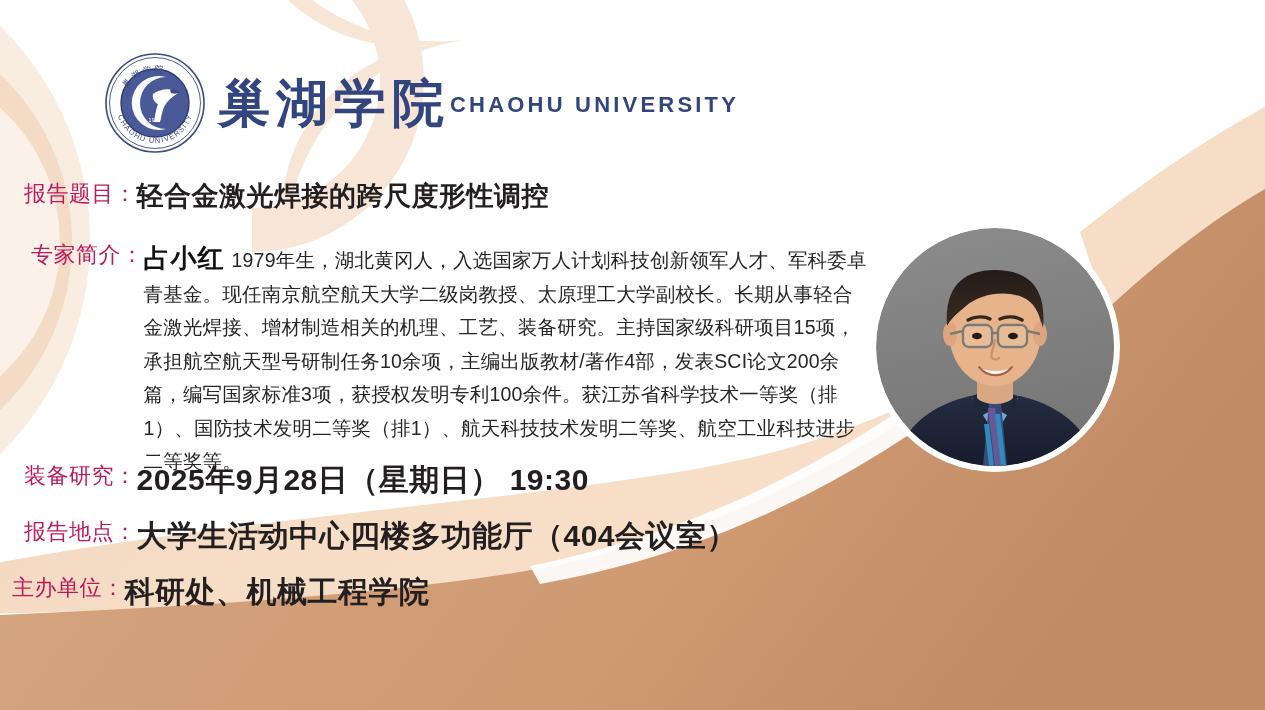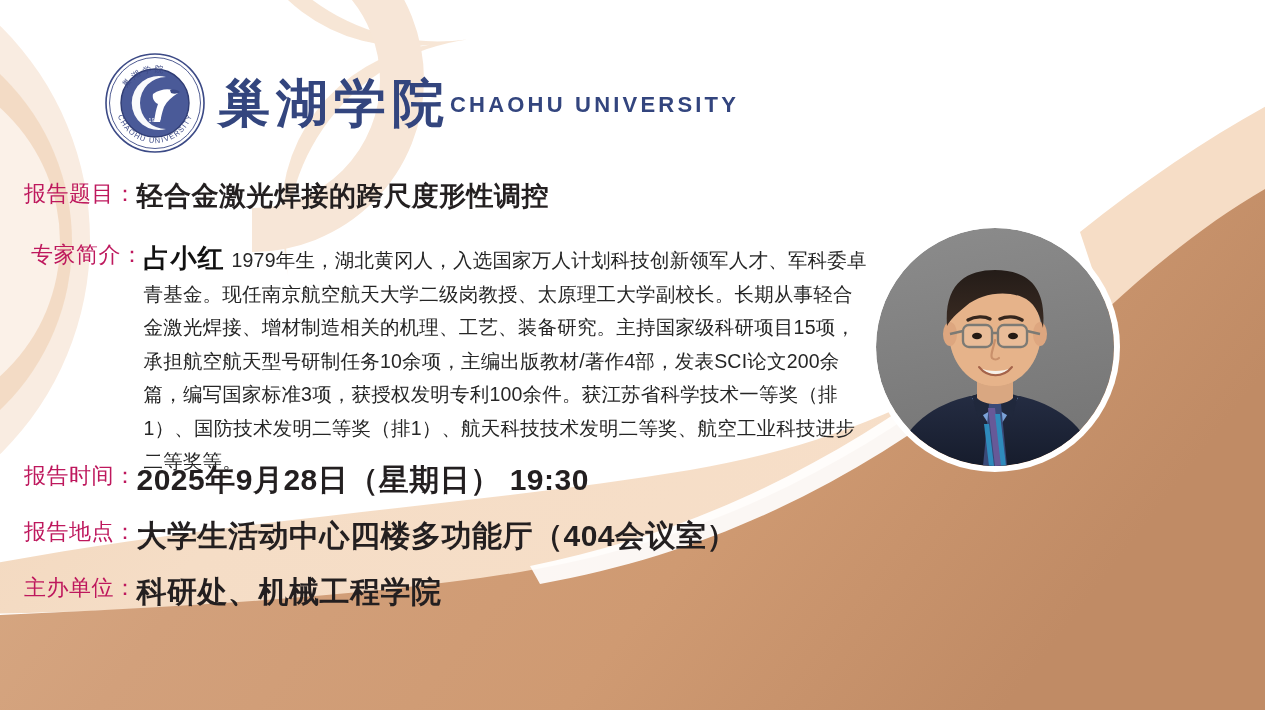--- a/index.html
+++ b/index.html
@@ -64,21 +64,21 @@
   }
   .val-bold{
     color:#231f20;font-size:30px;font-weight:bold;line-height:1.2;white-space:nowrap;
     letter-spacing:.5px;
   }
 
   #row-title{left:24px;top:180px;}
   #row-bio{left:31px;top:241px;width:860px;}
   #row-time{left:24px;top:462px;}
   #row-place{left:24px;top:518px;}
-  #row-org{left:24px;top:574px;}
+  #row-org{left:12px;top:574px;}
 
   .bio-body{margin-left:0;width:728px;}
   .bio-name{
     color:#111111;font-size:26px;font-weight:bold;letter-spacing:1px;
     margin-right:7px;
   }
   .bio-text{
     color:#262626;font-size:19.5px;line-height:33.5px;text-align:justify;
     letter-spacing:.2px;
   }
@@ -267,21 +267,21 @@
   </div>
 
   <div class="row" id="row-bio">
     <span class="lbl">专家简介：</span>
     <div class="bio-body">
       <span class="bio-name">占小红</span><span class="bio-text">1979年生，湖北黄冈人，入选国家万人计划科技创新领军人才、军科委卓青基金。现任南京航空航天大学二级岗教授、太原理工大学副校长。长期从事轻合金激光焊接、增材制造相关的机理、工艺、装备研究。主持国家级科研项目15项，承担航空航天型号研制任务10余项，主编出版教材/著作4部，发表SCI论文200余篇，编写国家标准3项，获授权发明专利100余件。获江苏省科学技术一等奖（排1）、国防技术发明二等奖（排1）、航天科技技术发明二等奖、航空工业科技进步二等奖等。</span>
     </div>
   </div>
 
   <div class="row" id="row-time">
-    <span class="lbl">报告时间：</span>
+    <span class="lbl">装备研究：</span>
     <span class="val-bold">2025年9月28日（星期日） 19:30</span>
   </div>
 
   <div class="row" id="row-place">
     <span class="lbl">报告地点：</span>
     <span class="val-bold">大学生活动中心四楼多功能厅（404会议室）</span>
   </div>
 
   <div class="row" id="row-org">
     <span class="lbl">主办单位：</span>

